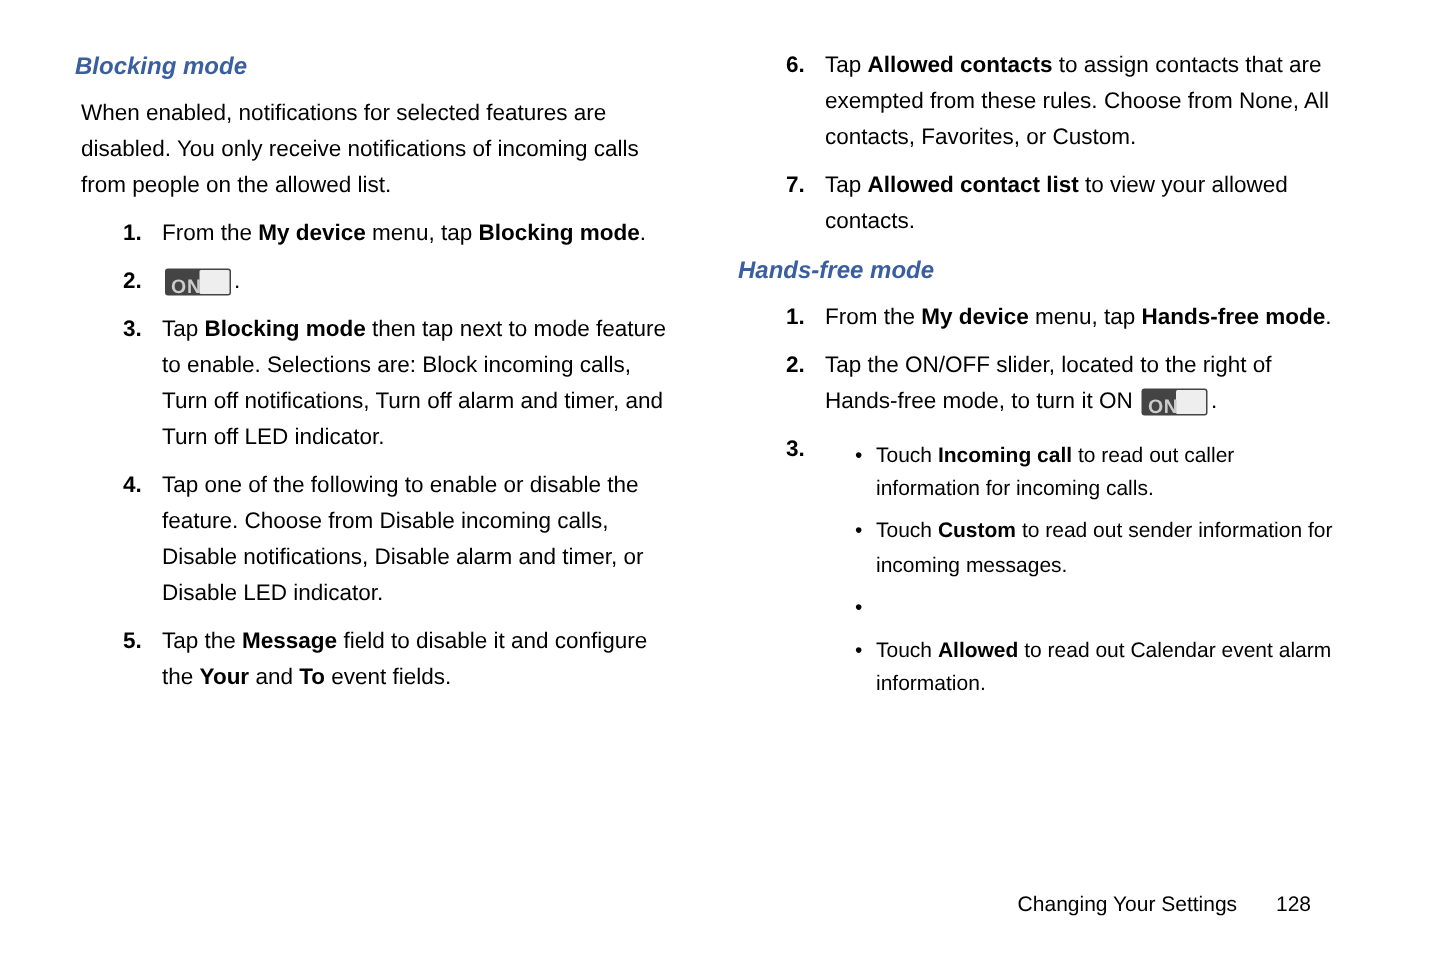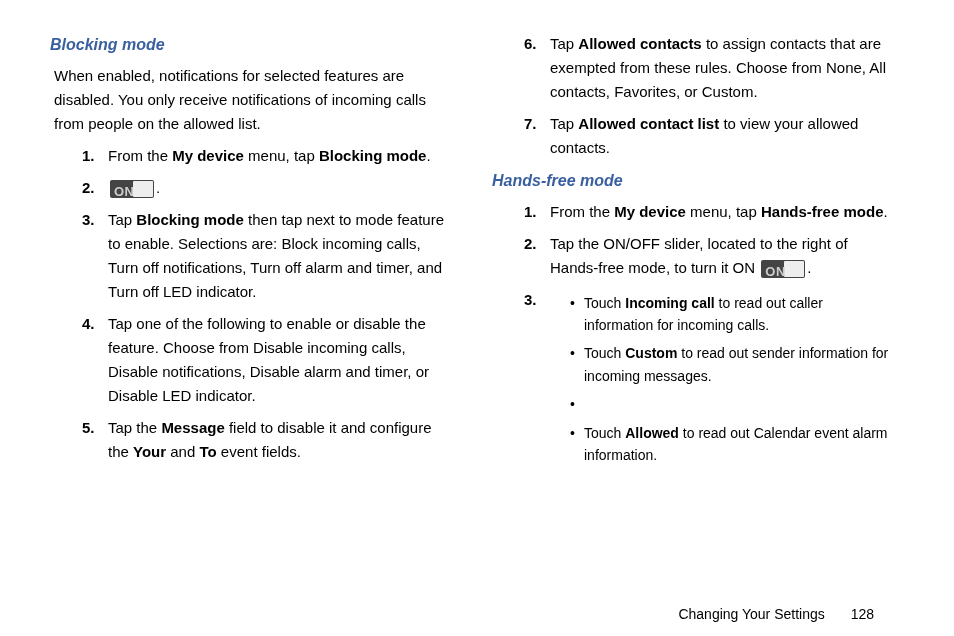--- a/index.html
+++ b/index.html
@@ -85,21 +85,21 @@
       position: absolute;
       left: 4px;
       top: 2px;
       font-size: 13px;
       color: #ccc;
       font-weight: bold;
       letter-spacing: 0.5px;
     }
     .footer {
       position: absolute;
-      bottom: 14px;
+      bottom: 26px;
       right: 80px;
       font-size: 14px;
       text-align: center;
     }
     .footer .page-num {
       margin-left: 22px;
     }
   </style>
 </head>
 <body>

